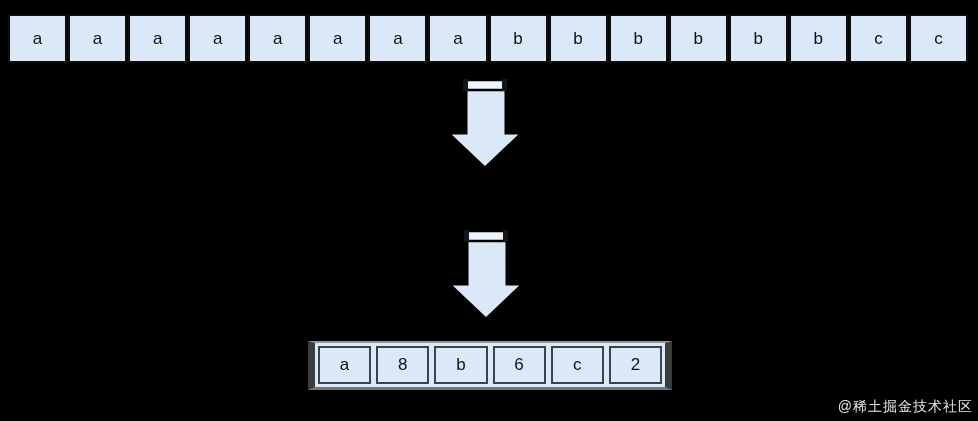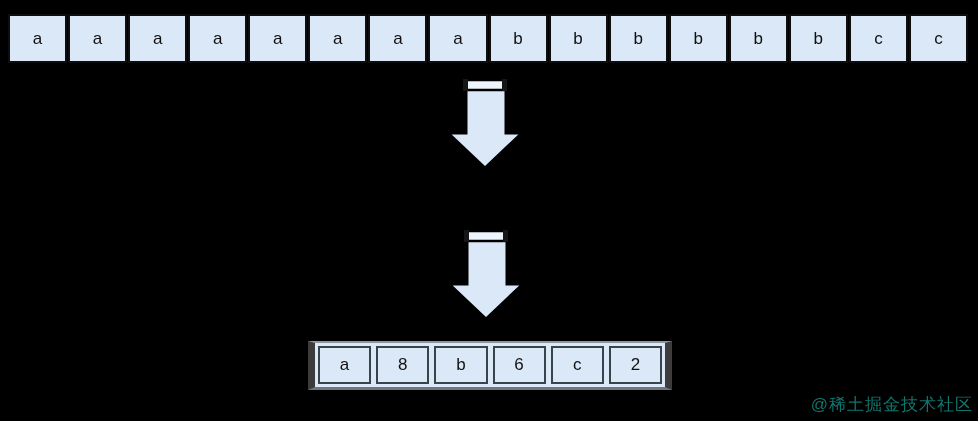--- a/index.html
+++ b/index.html
@@ -70,23 +70,23 @@
     justify-content: center;
     font-size: 17px;
     color: #111;
   }
 
   
   .watermark {
     position: absolute;
     right: 5px;
     bottom: 5px;
-    font-size: 17px;
+    font-size: 14px;
     letter-spacing: 1px;
-    color: #0f766e;
+    color: #e5e5e5;
     text-shadow: 0 0 2px rgba(0,0,0,0.9);
     white-space: nowrap;
   }
 </style>
 </head>
 <body>
 
 <div class="canvas">
 
   <div class="input-row">

